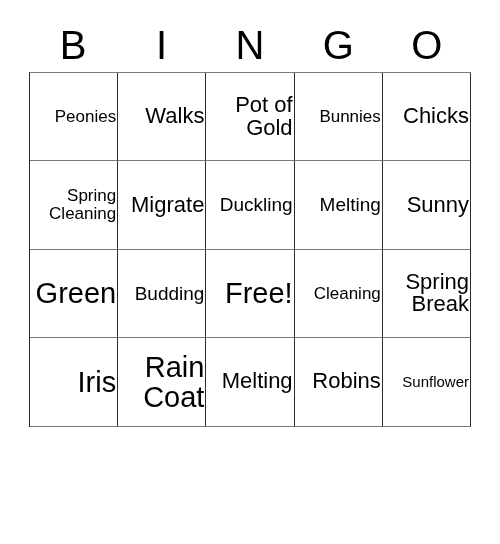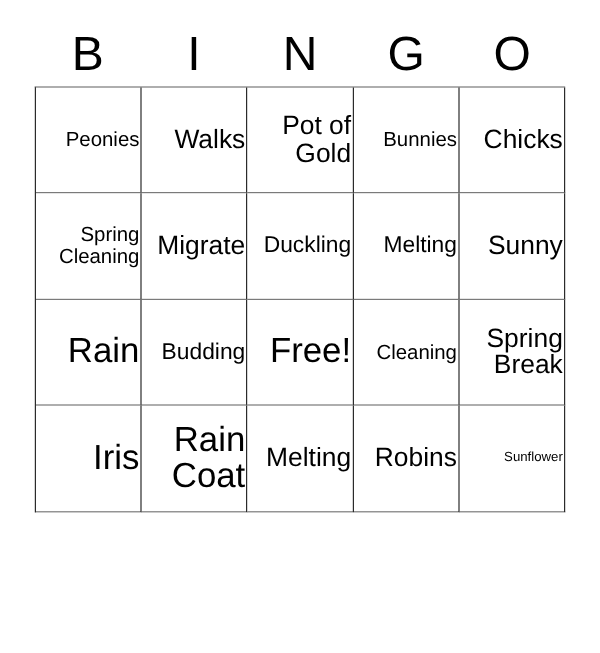--- a/index.html
+++ b/index.html
@@ -65,21 +65,21 @@
     overflow: hidden;
   }
   .cell span {
     display: block;
     width: 100%;
     line-height: 1.04;
     word-break: normal;
   }
 
   
-  .fs-xs  { font-size: 11px; }
+  .fs-xs  { font-size: 15px; }
   .fs-sm  { font-size: 17px; }
   .fs-md  { font-size: 19px; }
   .fs-lg  { font-size: 22px; }
   .fs-xl  { font-size: 22px; }
   .fs-xxl { font-size: 29px; }
 </style>
 </head>
 <body>
 
 <div id="card">
@@ -125,21 +125,21 @@
       <div class="cell">
           <span class="fs-md">Melting</span>
         </div>
       <div class="cell">
           <span class="fs-xl">Sunny</span>
         </div>
     </div>
 
     <div class="grid-row">
       <div class="cell">
-          <span class="fs-xxl">Rain</span>
+          <span class="fs-xxl">Green</span>
         </div>
       <div class="cell">
           <span class="fs-md">Budding</span>
         </div>
       <div class="cell">
           <span class="fs-xxl">Free!</span>
         </div>
       <div class="cell">
           <span class="fs-sm">Cleaning</span>
         </div>

